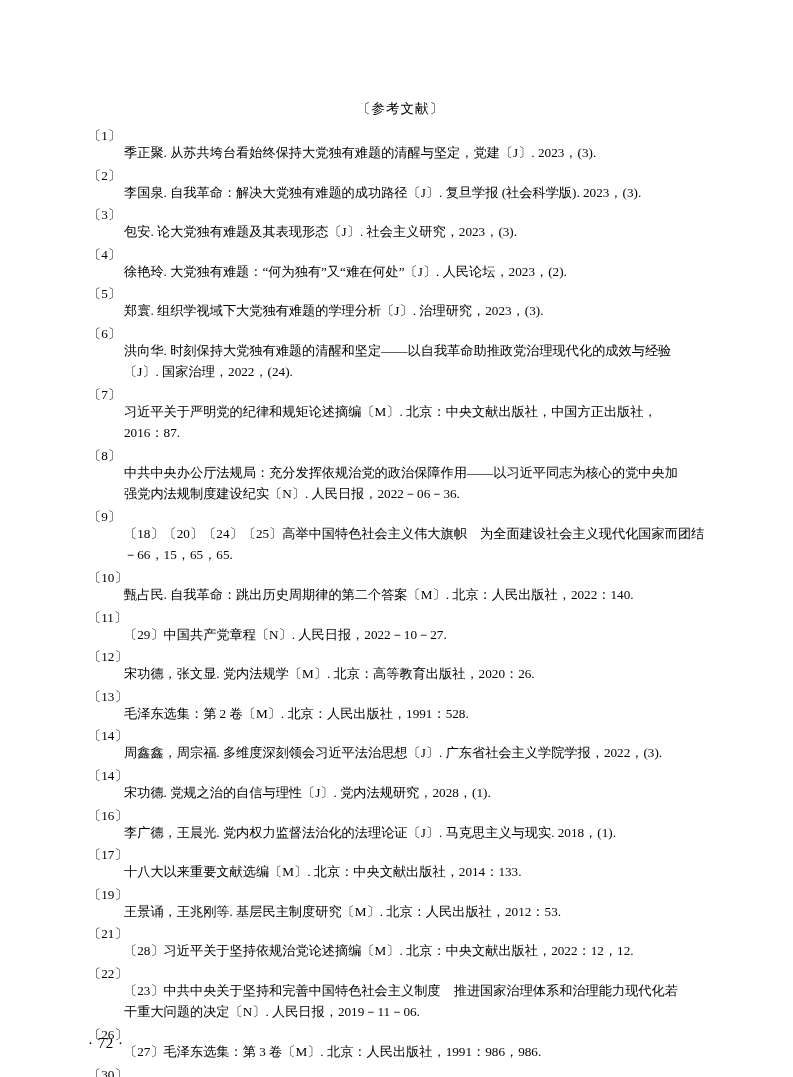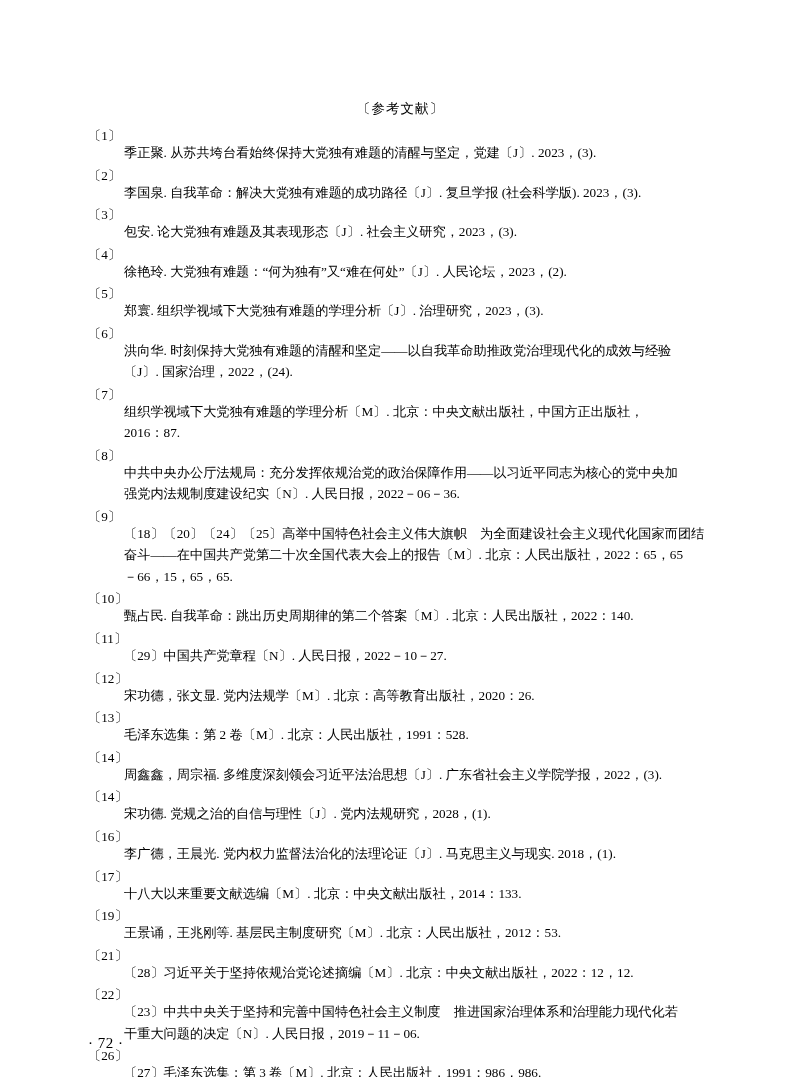--- a/index.html
+++ b/index.html
@@ -122,38 +122,37 @@
         <span class="ref-num">〔6〕</span>
         <span class="ref-text">
           <span class="cont">洪向华. 时刻保持大党独有难题的清醒和坚定——以自我革命助推政党治理现代化的成效与经验</span>
           <span class="cont">〔J〕. 国家治理，2022，(24).</span>
         </span>
       </div>
 
       <div class="ref-item">
         <span class="ref-num">〔7〕</span>
         <span class="ref-text">
-          <span class="cont">组织学视域下大党独有难题的学理分析〔M〕. 北京：中央文献出版社，中国方正出版社，</span>
+          <span class="cont">习近平关于严明党的纪律和规矩论述摘编〔M〕. 北京：中央文献出版社，中国方正出版社，</span>
           <span class="cont">2016：87.</span>
         </span>
       </div>
 
       <div class="ref-item">
         <span class="ref-num">〔8〕</span>
         <span class="ref-text">
           <span class="cont">中共中央办公厅法规局：充分发挥依规治党的政治保障作用——以习近平同志为核心的党中央加</span>
           <span class="cont">强党内法规制度建设纪实〔N〕. 人民日报，2022－06－36.</span>
         </span>
       </div>
 
       <div class="ref-item">
         <span class="ref-num">〔9〕</span>
         <span class="ref-text">
           <span class="cont">〔18〕〔20〕〔24〕〔25〕高举中国特色社会主义伟大旗帜　为全面建设社会主义现代化国家而团结</span>
-          <span class="cont">奋斗——在中国共产党第二十次全国代表大会上的报告〔M〕. 北京：人民出版社，2022：65，65</span>
           <span class="cont">－66，15，65，65.</span>
         </span>
       </div>
 
       <div class="ref-item">
         <span class="ref-num">〔10〕</span>
         <span class="ref-text">
           <span class="cont">甄占民. 自我革命：跳出历史周期律的第二个答案〔M〕. 北京：人民出版社，2022：140.</span>
         </span>
       </div>

